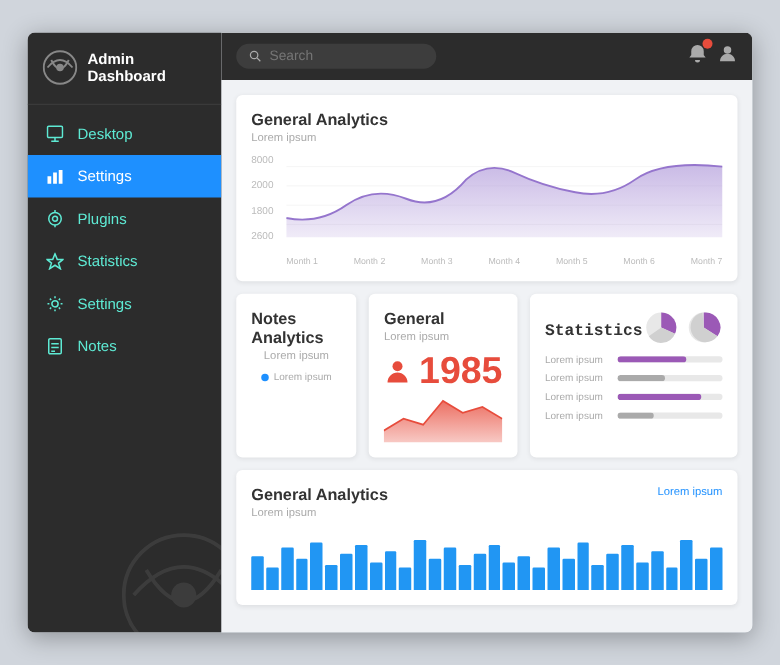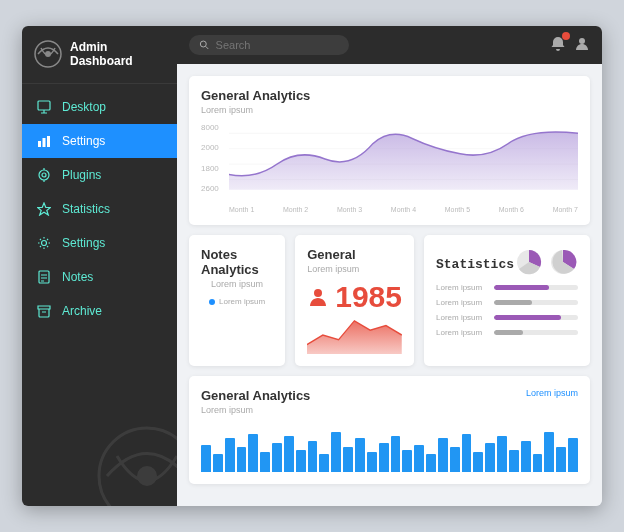--- a/index.html
+++ b/index.html
@@ -411,29 +411,20 @@
           <svg width="14" height="14" viewBox="0 0 14 14" fill="none" stroke="currentColor" stroke-width="1.2">
               <rect x="2" y="1" width="10" height="12" rx="1"></rect>
               <line x1="4" y1="5" x2="10" y2="5"></line>
               <line x1="4" y1="8" x2="10" y2="8"></line>
               <line x1="4" y1="11" x2="7" y2="11"></line>
             </svg>
         </span>
         <span>Notes</span>
       </div>
 
-      <div class="nav-item">
-        <span class="nav-icon">
-          <svg width="14" height="14" viewBox="0 0 14 14" fill="none" stroke="currentColor" stroke-width="1.2">
-              <path d="M2 5h10v7a1 1 0 01-1 1H3a1 1 0 01-1-1V5zM1 2h12v3H1z"></path>
-              <line x1="5" y1="8" x2="9" y2="8"></line>
-            </svg>
-        </span>
-        <span>Archive</span>
-      </div>
     </nav>
 
     <div class="sidebar-watermark">
       <svg viewBox="0 0 100 100" fill="white" xmlns="http://www.w3.org/2000/svg">
         <circle cx="50" cy="50" r="48" stroke="white" stroke-width="3" fill="none"></circle>
         <path d="M10 50 Q50 5 90 50" stroke="white" stroke-width="3" fill="none"></path>
         <path d="M20 30 Q50 80 80 30" stroke="white" stroke-width="3" fill="none"></path>
         <circle cx="50" cy="50" r="10" fill="white"></circle>
       </svg>
     </div>

